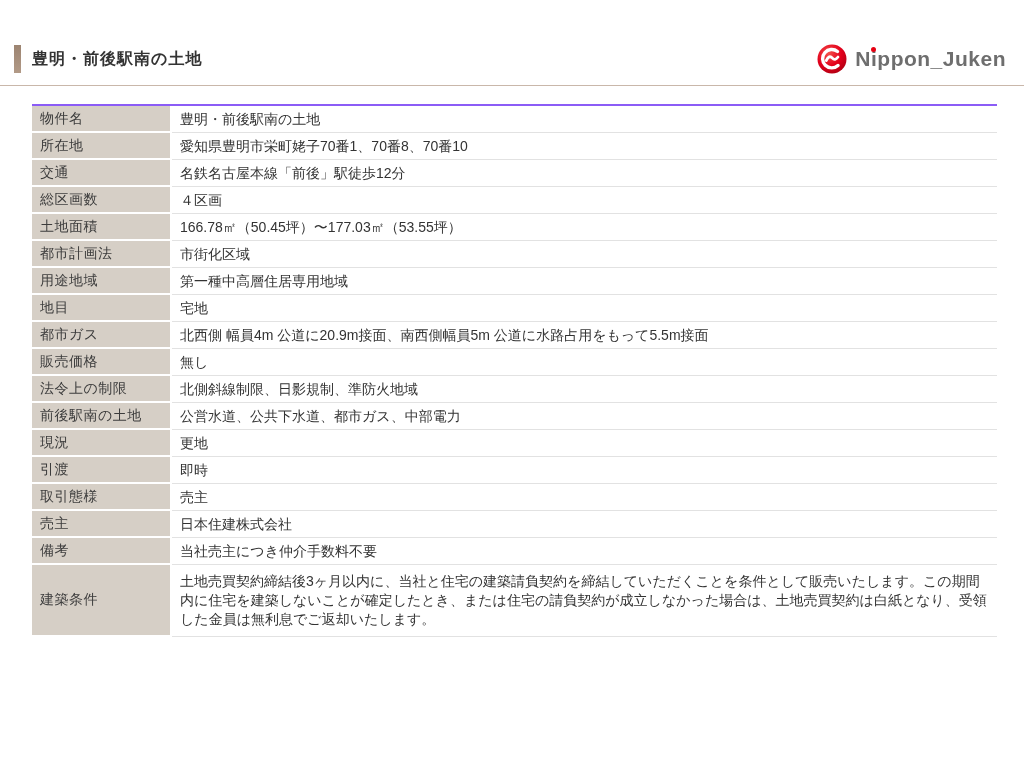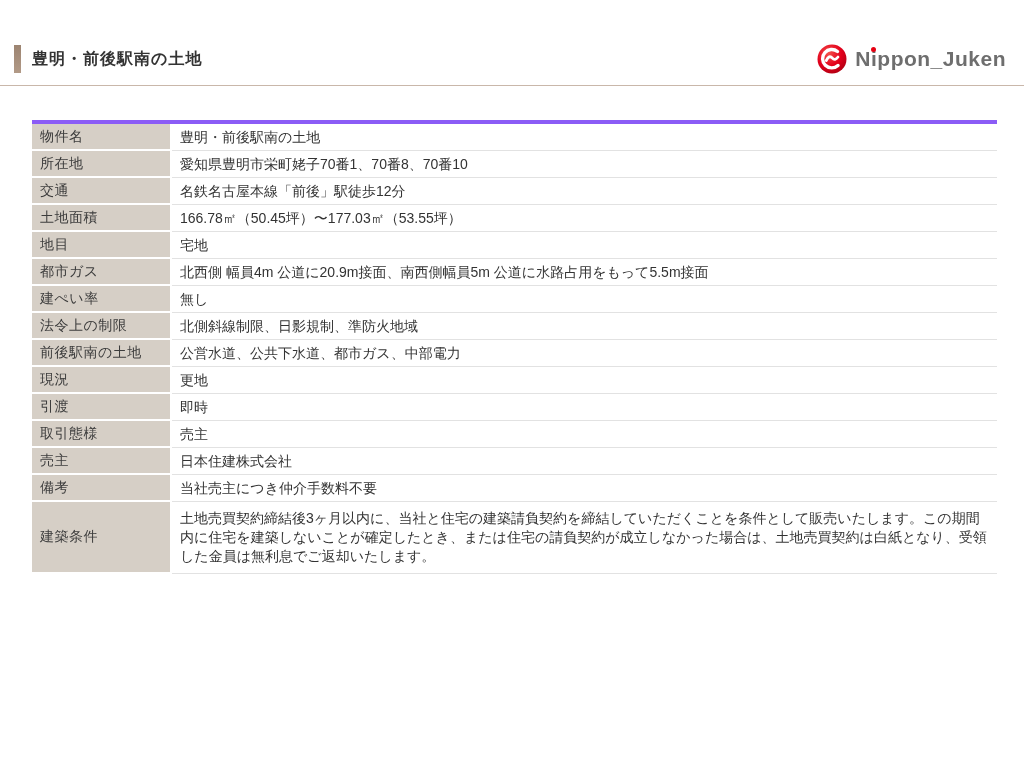--- a/index.html
+++ b/index.html
@@ -63,25 +63,25 @@
     background: #e60012;
   }
   .header-rule {
     border: none;
     border-top: 1px solid #c9b7aa;
     margin: 9px 0 0 0;
   }
 
   
   .props {
-    margin: 34px 0 0 32px;
+    margin: 18px 0 0 32px;
     width: 965px;
     border-collapse: separate;
     border-spacing: 0;
-    border-top: 4px solid #8b5cf6;
+    border-top: 2px solid #8b5cf6;
     font-size: 14px;
     table-layout: fixed;
   }
   .props th {
     width: 122px;
     background: #d6cfc6;
     font-weight: normal;
     text-align: left;
     vertical-align: middle;
     color: #3c3c3c;
@@ -134,33 +134,45 @@
       </tr>
     <tr>
         <th>所在地</th>
         <td>愛知県豊明市栄町姥子70番1、70番8、70番10</td>
       </tr>
     <tr>
         <th>交通</th>
         <td>名鉄名古屋本線「前後」駅徒歩12分</td>
       </tr>
     <tr>
+        <th>総区画数</th>
+        <td>４区画</td>
+      </tr>
+    <tr>
         <th>土地面積</th>
         <td>166.78㎡（50.45坪）〜177.03㎡（53.55坪）</td>
       </tr>
     <tr>
+        <th>都市計画法</th>
+        <td>市街化区域</td>
+      </tr>
+    <tr>
+        <th>用途地域</th>
+        <td>第一種中高層住居専用地域</td>
+      </tr>
+    <tr>
         <th>地目</th>
         <td>宅地</td>
       </tr>
     <tr>
         <th>都市ガス</th>
         <td>北西側 幅員4m 公道に20.9m接面、南西側幅員5m 公道に水路占用をもって5.5m接面</td>
       </tr>
     <tr>
-        <th>建ぺい率</th>
+        <th>販売価格</th>
         <td>無し</td>
       </tr>
     <tr>
         <th>法令上の制限</th>
         <td>北側斜線制限、日影規制、準防火地域</td>
       </tr>
     <tr>
         <th>前後駅南の土地</th>
         <td>公営水道、公共下水道、都市ガス、中部電力</td>
       </tr>

